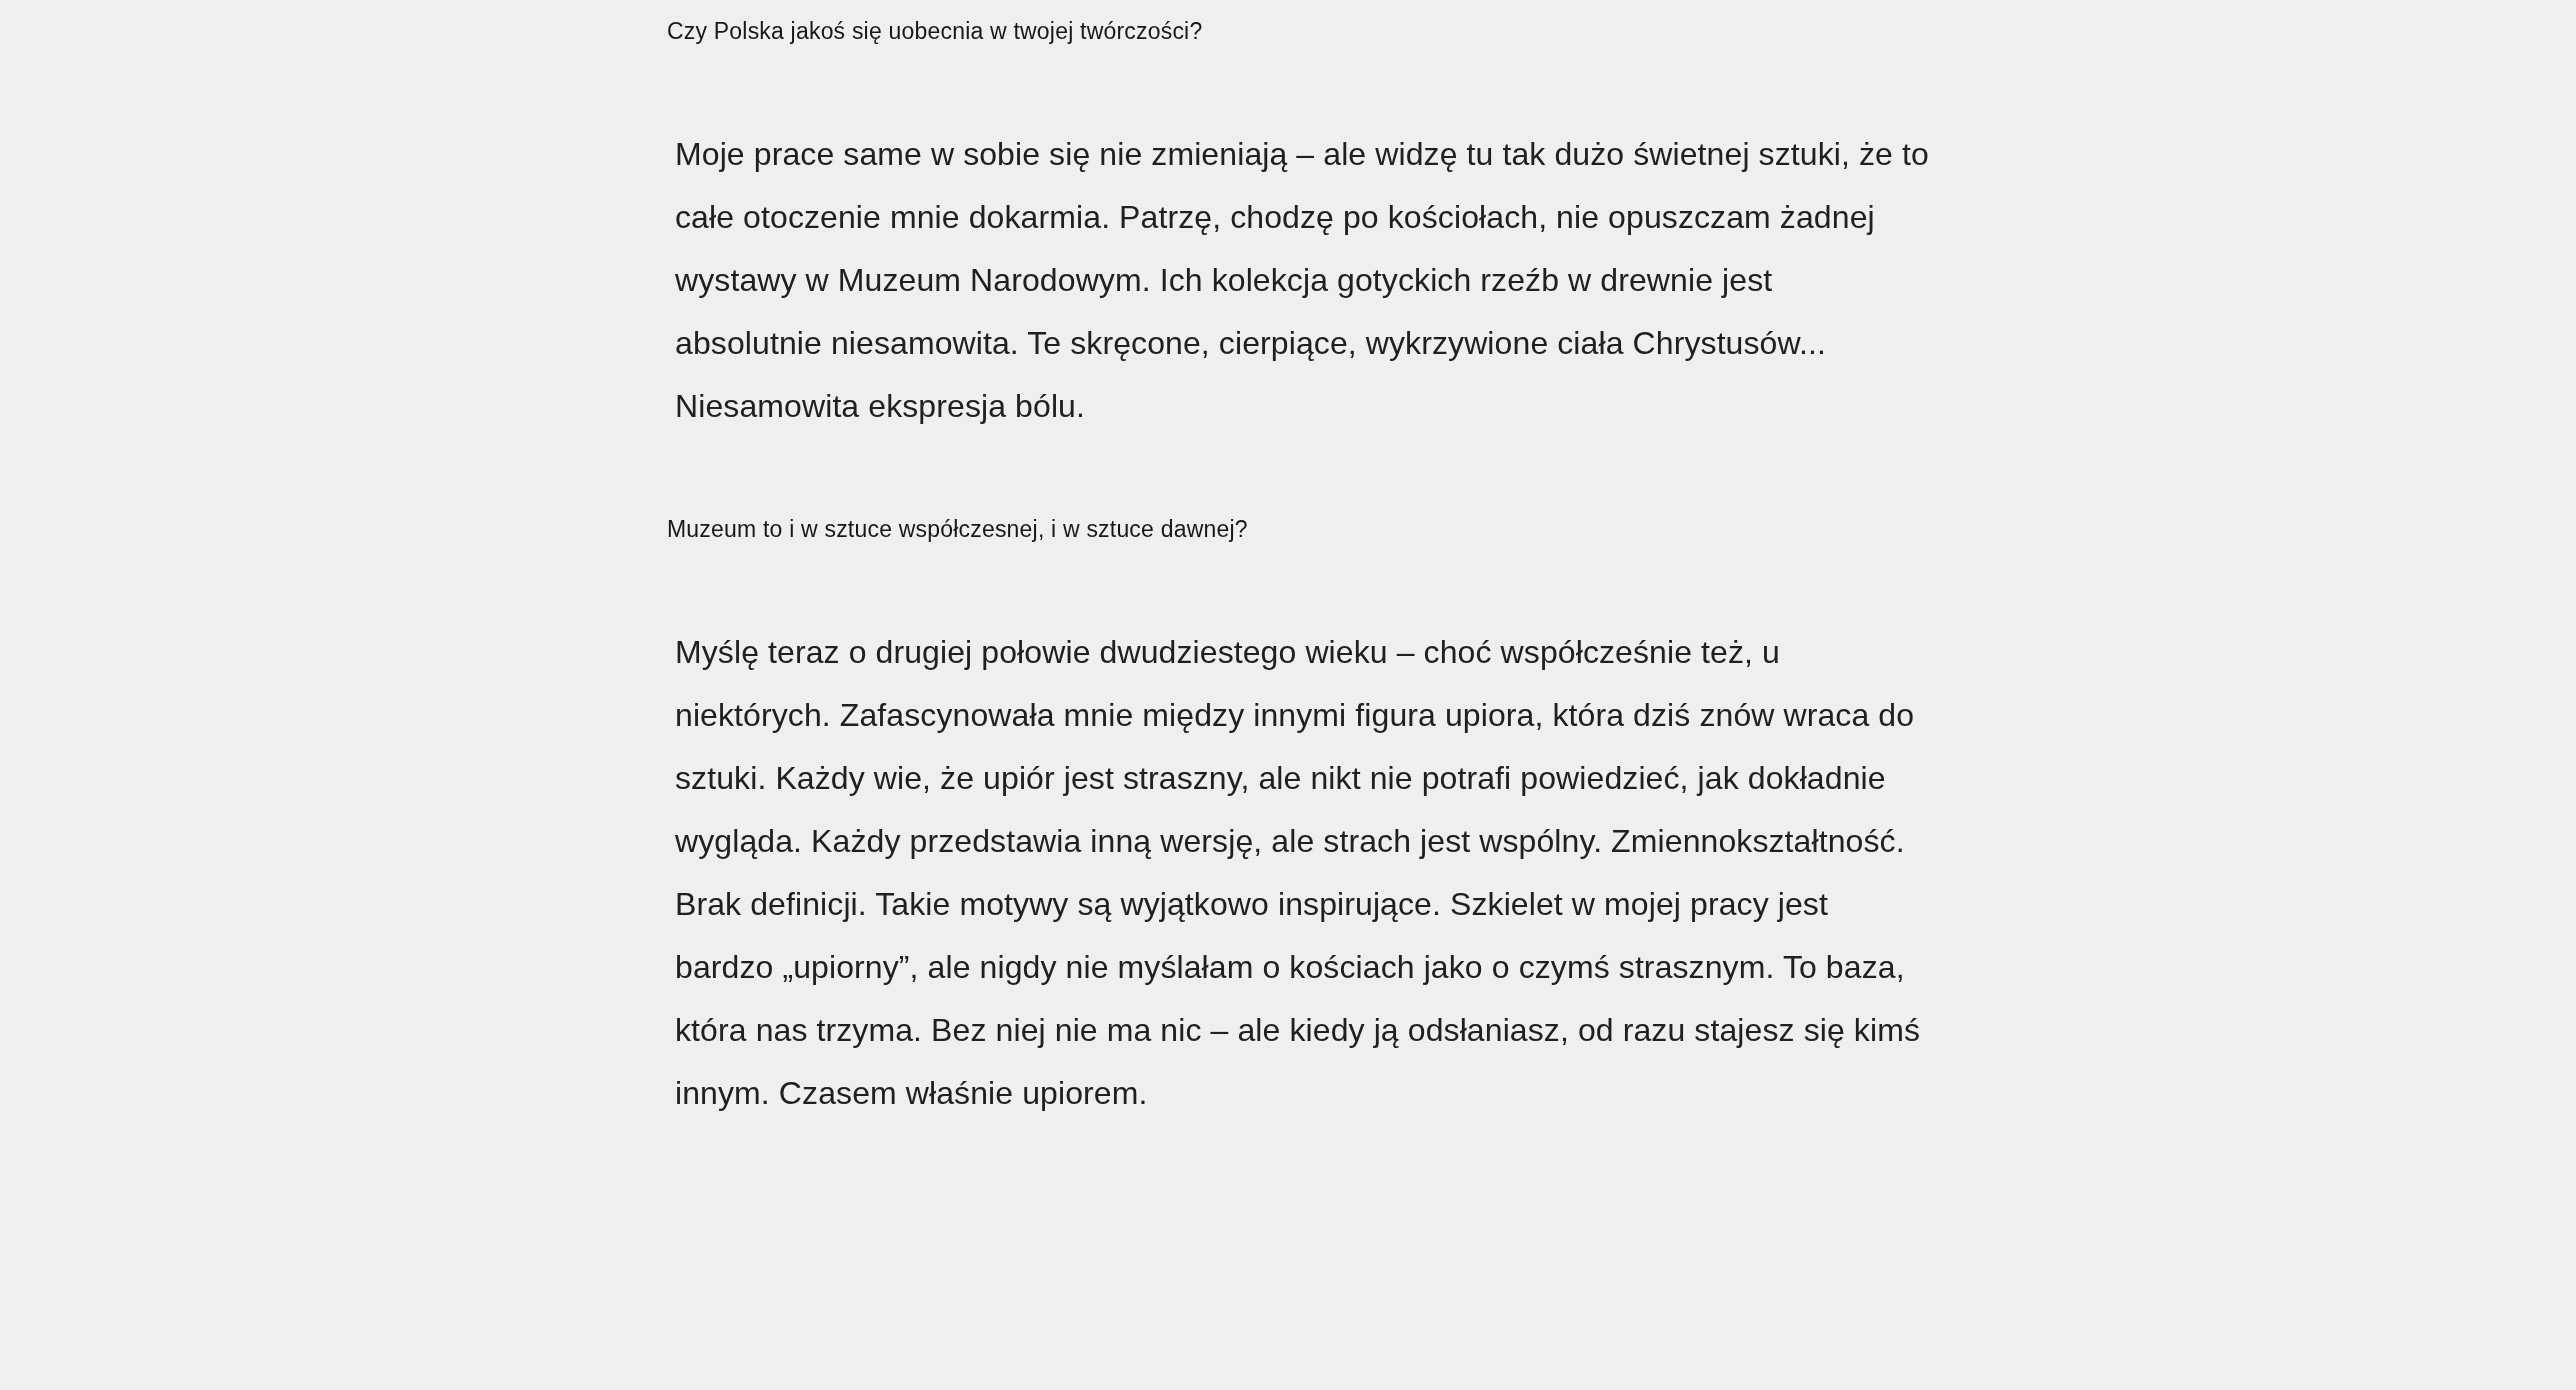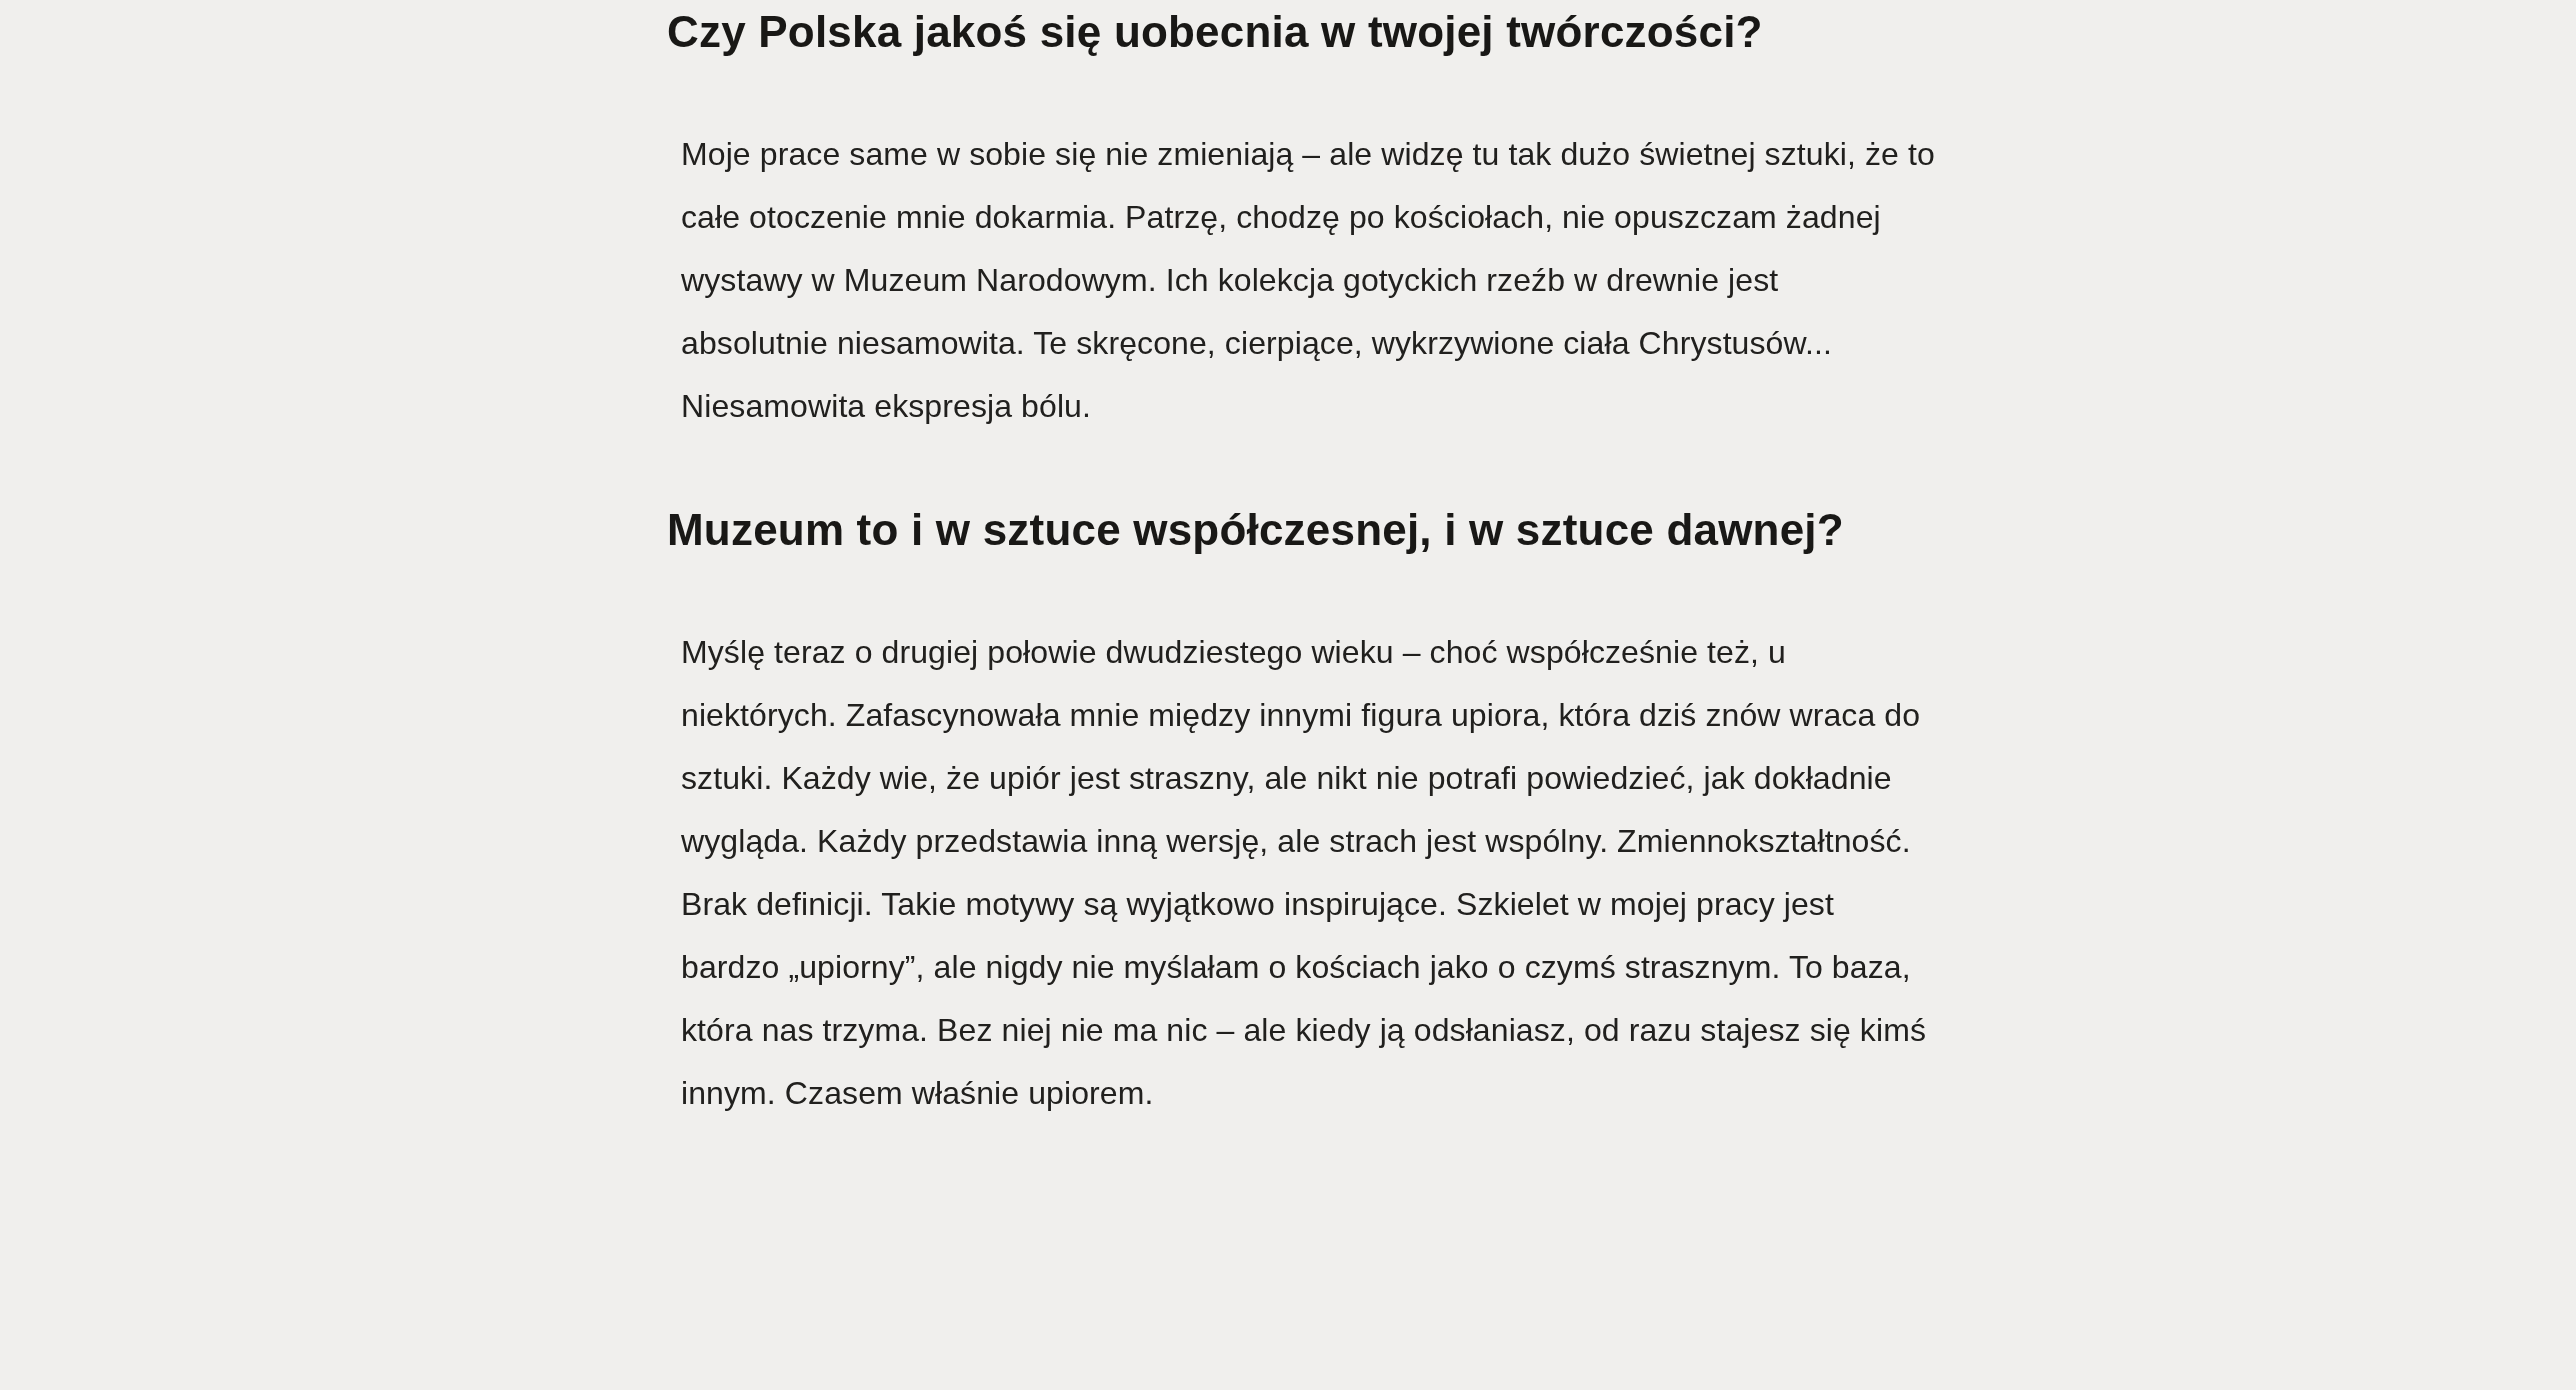--- a/index.html
+++ b/index.html
@@ -14,35 +14,35 @@
     font-family: "Liberation Sans", sans-serif;
     color: #1e1d1b;
   }
   .article-column {
     position: absolute;
     top: 0;
     left: 667px;
     width: 1476px;
   }
   .question {
-    font-size: 44px;
-    font-weight: 700;
+    font-size: 23px;
+    font-weight: 400;
     line-height: 63px;
     letter-spacing: 0.2px;
     color: #191816;
     margin: 0 0 60px 0;
     white-space: pre-line;
   }
   .answer {
     font-size: 32px;
     font-weight: 400;
     line-height: 63px;
     letter-spacing: 0.1px;
     color: #21201e;
-    margin: 0 0 60px 14px;
+    margin: 0 0 60px 8px;
     white-space: pre-line;
   }
 </style>
 </head>
 <body>
 
 <article class="article-column">
   <h3 class="question">Czy Polska jakoś się uobecnia w twojej twórczości?</h3>
 
   <p class="answer">Moje prace same w sobie się nie zmieniają – ale widzę tu tak dużo świetnej sztuki, że to

